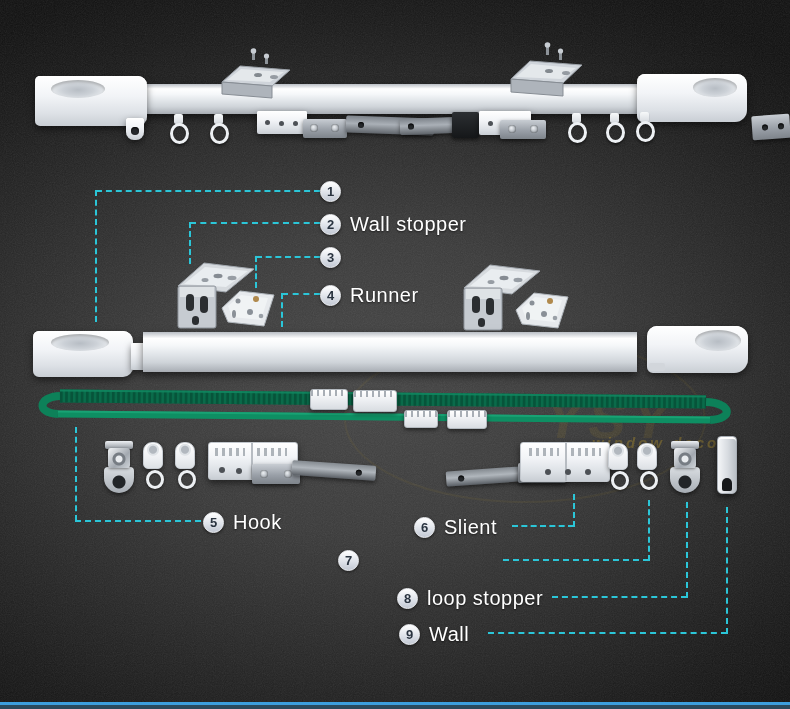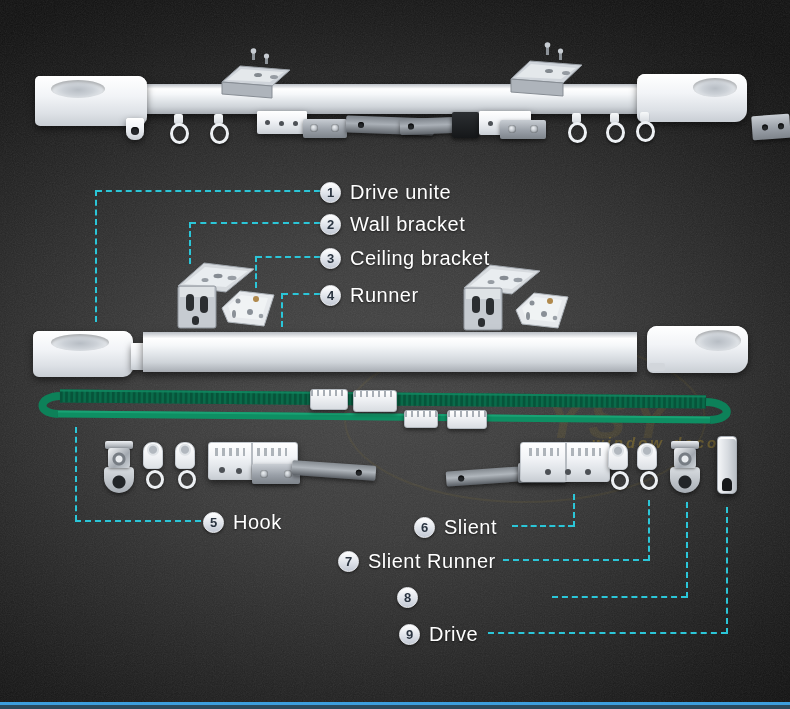--- a/index.html
+++ b/index.html
@@ -304,49 +304,47 @@
   <i class="dv" style="left:573px;top:494px;height:33px;"></i>
   <i class="dh" style="left:503px;top:559px;width:146px;"></i>
   <i class="dv" style="left:648px;top:500px;height:61px;"></i>
   <i class="dh" style="left:552px;top:596px;width:135px;"></i>
   <i class="dv" style="left:686px;top:502px;height:96px;"></i>
   <i class="dh" style="left:488px;top:632px;width:239px;"></i>
   <i class="dv" style="left:726px;top:507px;height:127px;"></i>
 
   <div class="callout" style="left:320px;top:181px;">
     <span class="num">1</span>
-    <span class="lbl">Drive unite</span>
   </div>
   <div class="callout" style="left:320px;top:213px;">
     <span class="num">2</span>
-    <span class="lbl">Wall bracket</span>
+    <span class="lbl">Wall stopper</span>
   </div>
   <div class="callout" style="left:320px;top:247px;">
     <span class="num">3</span>
-    <span class="lbl">Ceiling bracket</span>
   </div>
   <div class="callout" style="left:320px;top:284px;">
     <span class="num">4</span>
     <span class="lbl">Runner</span>
   </div>
   <div class="callout" style="left:203px;top:511px;">
     <span class="num">5</span>
     <span class="lbl">Hook</span>
   </div>
   <div class="callout" style="left:414px;top:516px;">
     <span class="num">6</span>
     <span class="lbl">Slient</span>
   </div>
   <div class="callout" style="left:338px;top:550px;">
     <span class="num">7</span>
-    <span class="lbl">Slient Runner</span>
   </div>
   <div class="callout" style="left:397px;top:587px;">
     <span class="num">8</span>
+    <span class="lbl">loop stopper</span>
   </div>
   <div class="callout" style="left:399px;top:623px;">
     <span class="num">9</span>
-    <span class="lbl">Drive</span>
+    <span class="lbl">Wall</span>
   </div>
 
   <div class="bottom-line" style="top:702px;height:3px;background:#3c9edd;"></div>
   <div class="bottom-line" style="top:705px;height:4px;background:#2a4a5e;"></div>
 </div>
 
 </body></html>

